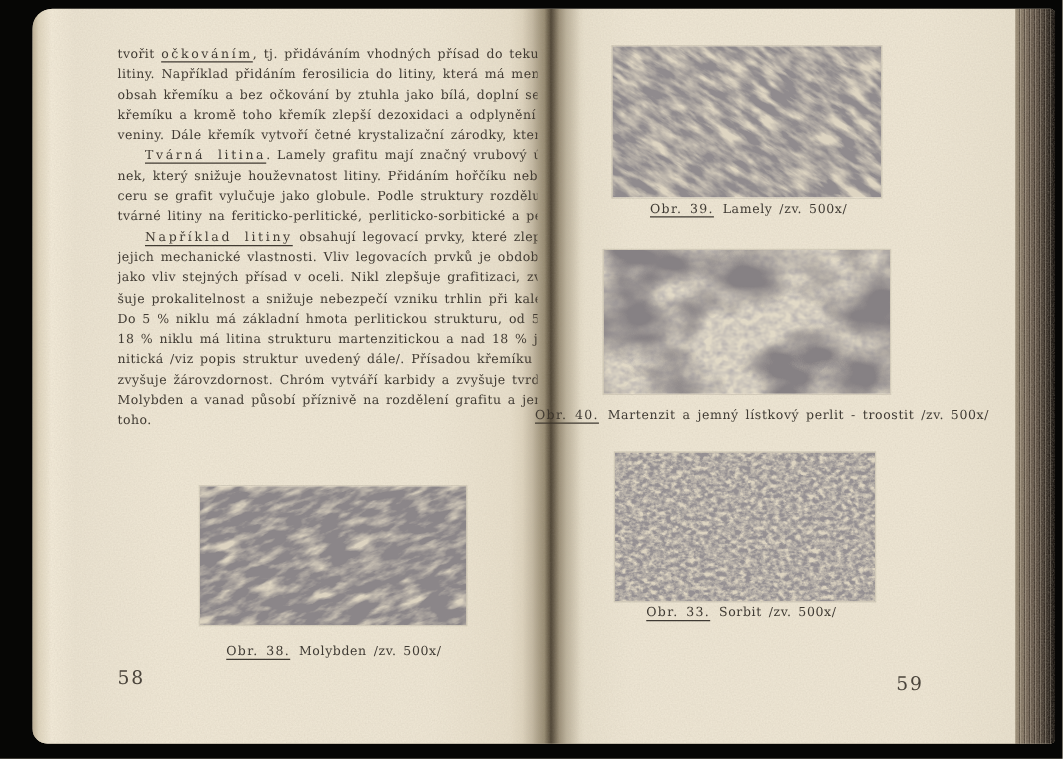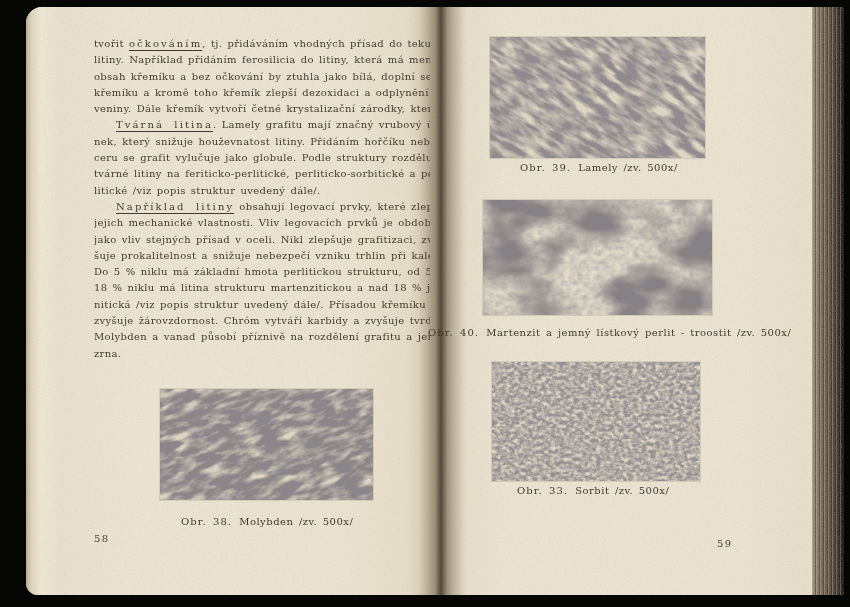--- a/index.html
+++ b/index.html
@@ -43,25 +43,25 @@
   .indent{padding-left:22px;}
   .em-head{
     letter-spacing:2.1px;word-spacing:5px;
     text-decoration:underline;text-underline-offset:2.5px;
   }
   .caption{
     position:absolute;z-index:3;font-size:10px;color:#3f3a33;
     letter-spacing:.5px;word-spacing:1.8px;white-space:nowrap;
   }
   .cap-num{
-    text-underline-offset:2.5px;letter-spacing:1.1px;
+    text-decoration:underline;text-underline-offset:2.5px;letter-spacing:1.1px;
     margin-right:7px;
     text-align:right;
   }
-  .pagenum{position:absolute;z-index:3;font-size:10px;color:#4a443b;letter-spacing:1.5px;}
+  .pagenum{position:absolute;z-index:3;font-size:15px;color:#4a443b;letter-spacing:1.5px;}
   .micro{position:absolute;z-index:2;overflow:hidden;box-shadow:0 0 0 1px rgba(90,80,65,.15);}
   .micro svg{display:block;}
 </style>
 </head>
 <body>
 
 <div class="book">
 
   <div class="page-left"></div>
   <div class="page-right"></div>
@@ -83,33 +83,32 @@
       <div class="tline">litiny. Například přidáním ferosilicia do litiny, která má menší</div>
       <div class="tline">obsah křemíku a bez očkování by ztuhla jako bílá, doplní se obsah</div>
       <div class="tline">křemíku a kromě toho křemík zlepší dezoxidaci a odplynění ta-</div>
       <div class="tline">veniny. Dále křemík vytvoří četné krystalizační zárodky, které</div>
     </div>
     <div>
       <div class="tline indent"><span class="em-head">Tvárná litina</span><span>. Lamely grafitu mají značný vrubový úči-</span></div>
       <div class="tline">nek, který snižuje houževnatost litiny. Přidáním hořčíku nebo</div>
       <div class="tline">ceru se grafit vylučuje jako globule. Podle struktury rozdělujeme</div>
       <div class="tline">tvárné litiny na feriticko-perlitické, perliticko-sorbitické a per-</div>
-      <div class="tline">litické /viz popis struktur uvedený dále/.</div>
     </div>
     <div>
       <div class="tline indent"><span class="em-head">Například litiny</span><span> obsahují legovací prvky, které zlepší</span></div>
       <div class="tline">jejich mechanické vlastnosti. Vliv legovacích prvků je obdobný</div>
       <div class="tline">jako vliv stejných přísad v oceli. Nikl zlepšuje grafitizaci, zvy-</div>
       <div class="tline">šuje prokalitelnost a snižuje nebezpečí vzniku trhlin při kalení.</div>
       <div class="tline">Do 5 % niklu má základní hmota perlitickou strukturu, od 5 do</div>
       <div class="tline">18 % niklu má litina strukturu martenzitickou a nad 18 % je auste-</div>
       <div class="tline">nitická /viz popis struktur uvedený dále/. Přísadou křemíku se</div>
       <div class="tline">zvyšuje žárovzdornost. Chróm vytváří karbidy a zvyšuje tvrdost.</div>
       <div class="tline">Molybden a vanad působí příznivě na rozdělení grafitu a jemnost</div>
-      <div class="tline">zrna.</div>
+      <div class="tline">toho.</div>
     </div>
   </div>
 
   <div class="micro" style="left:134px;top:382px;width:213px;height:111px;">
     <svg width="213" height="111">
       <defs>
         <filter id="f38" x="-20%" y="-20%" width="140%" height="140%">
           <feTurbulence type="fractalNoise" baseFrequency="0.05 0.14" numOctaves="4" seed="7" stitchTiles="stitch"></feTurbulence>
           <feColorMatrix type="matrix" values="0 0 0 0 0.26  0 0 0 0 0.24  0 0 0 0 0.25  1.5 1.5 1.5 0 -1.42"></feColorMatrix>
         </filter>

